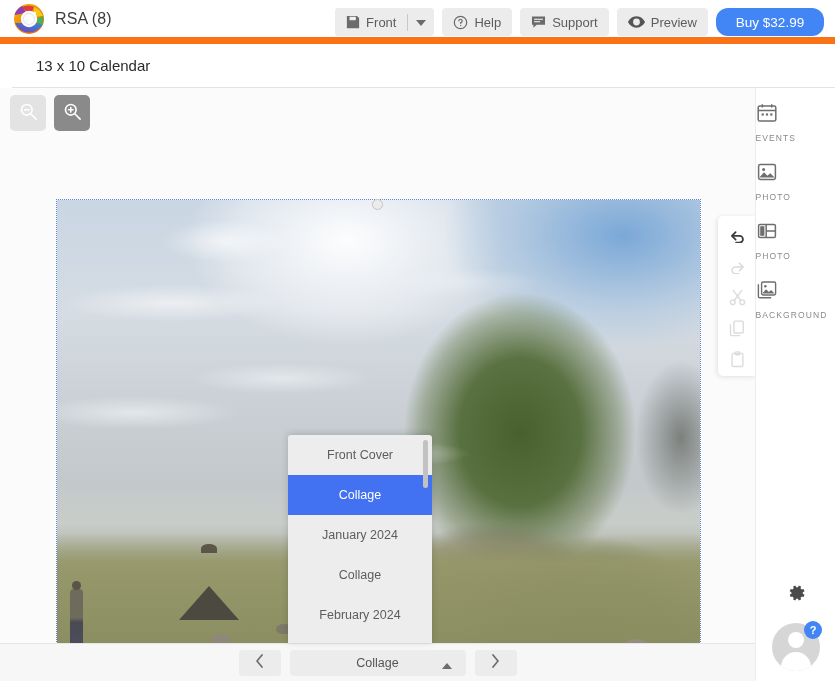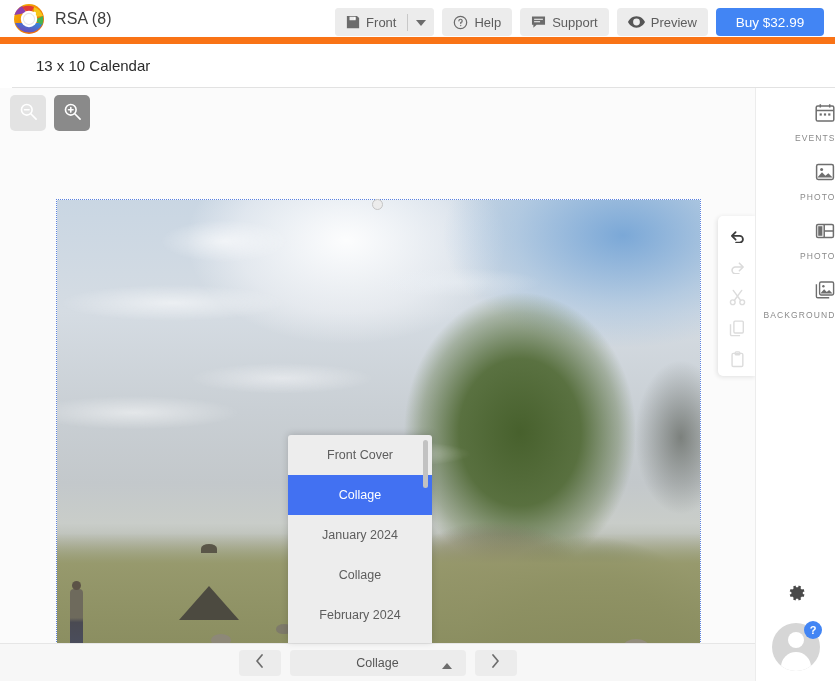--- a/index.html
+++ b/index.html
@@ -37,21 +37,21 @@
     display: flex; align-items: center; height: 28px;
     background: #ececec; border-radius: 4px; overflow: hidden;
   }
   #save-group .tbtn { border-radius: 0; }
   .vdiv { width: 1px; height: 17px; background: #c8c8c8; }
   #save-caret {
     width: 26px; height: 28px; display: flex; align-items: center;
     justify-content: center; cursor: pointer; background: #ececec;
   }
   #buy-button {
-    height: 28px; border-radius: 4px; background: #4285f4;
+    height: 28px; border-radius: 12px; background: #4285f4;
     color: #fff; font-size: 13.5px; display: flex; align-items: center;
     justify-content: center; padding: 0 16px; cursor: pointer; border: none;
     min-width: 108px;
   }
 
   
   #subheader {
     position: absolute; left: 12px; top: 44px; width: 835px; height: 44px;
     background: #ffffff; border-bottom: 1px solid #e2e2e2;
     display: flex; align-items: center;
@@ -166,21 +166,21 @@
   .edit-ico { width: 26px; height: 22px; display: flex; align-items: center; justify-content: center; cursor: pointer; }
 
   
   #sidebar {
     position: absolute; right: 0; top: 88px; width: 80px; height: 593px;
     background: #ffffff; border-left: 1px solid #ececec;
     display: flex; flex-direction: column; align-items: center;
     padding-top: 14px;
   }
   .side-item {
-    width: 80px; display: flex; flex-direction: column; align-items: flex-end;
+    width: 80px; display: flex; flex-direction: column; align-items: flex-start;
     gap: 5px; margin-bottom: 18px; cursor: pointer;
   }
   .side-label {
     font-size: 8.5px; letter-spacing: 1.1px; color: #8a8a8a;
   }
   #sidebar-bottom {
     position: absolute; bottom: 10px; left: 0; width: 80px;
     display: flex; flex-direction: column; align-items: center; gap: 14px;
   }
   #avatar-wrap { position: relative; width: 48px; height: 48px; cursor: pointer; }

